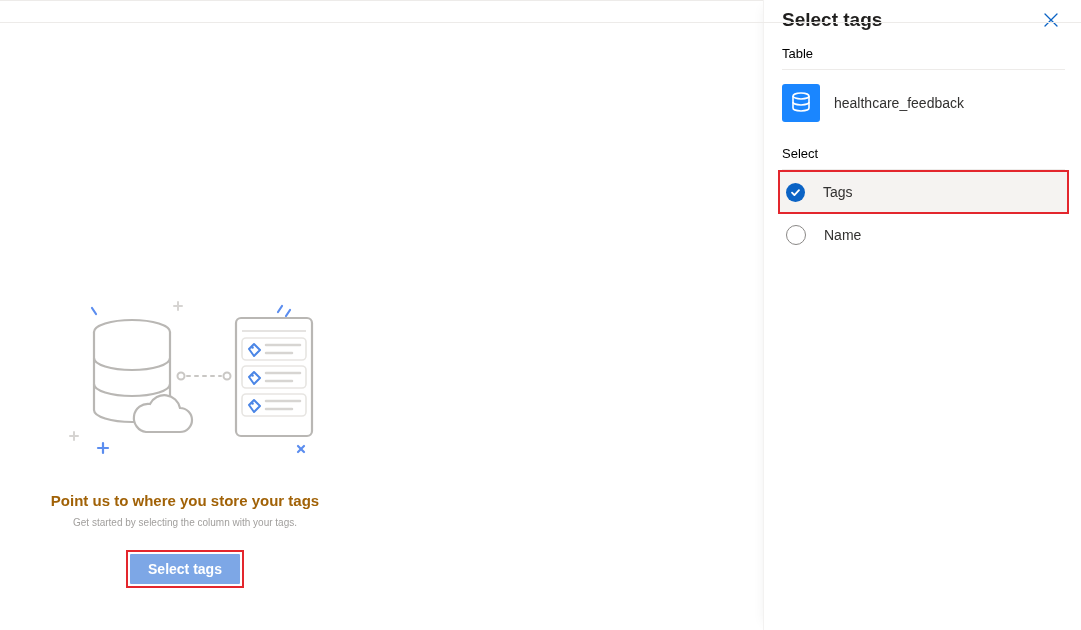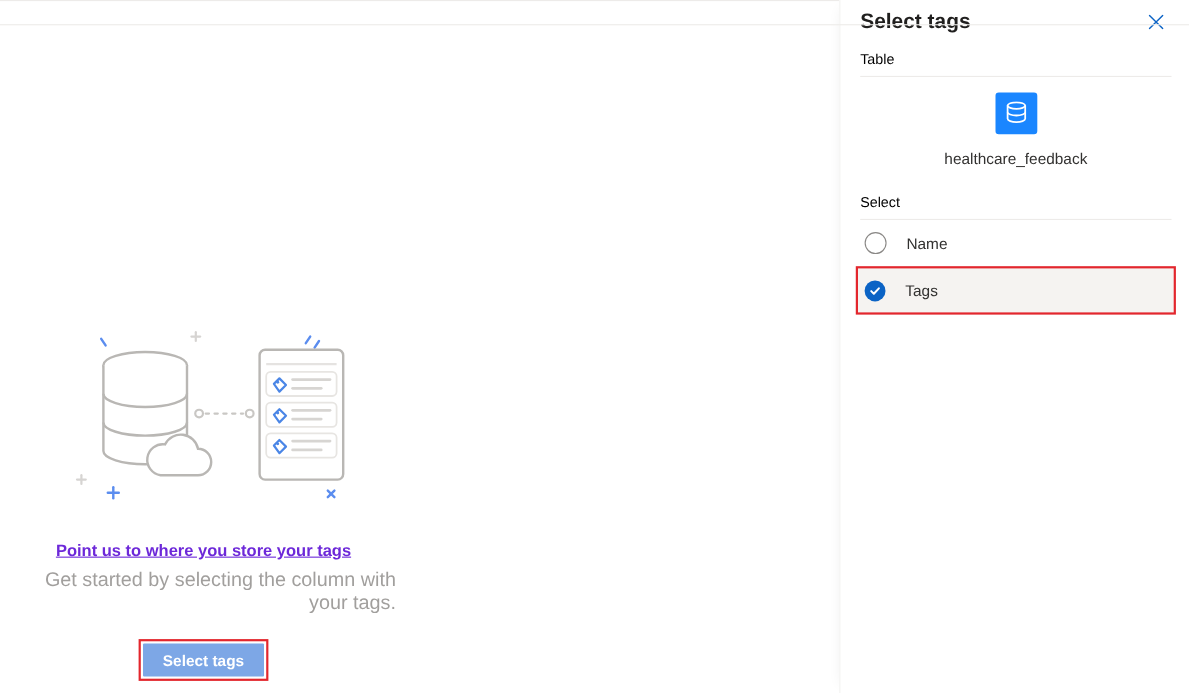--- a/index.html
+++ b/index.html
@@ -42,29 +42,27 @@
   }
   .illustration {
     width: 270px;
     height: 170px;
     margin: 0 auto 26px auto;
     position: relative;
   }
   .tag-heading {
     font-size: 15px;
     font-weight: 600;
-    color: #6d28d9;
+    color: #a16207;
     margin: 0 0 8px 0;
-    text-decoration: underline;
   }
   .tag-sub {
-    font-size: 18px;
+    font-size: 10px;
     color: #a19f9d;
     margin: 0 0 22px 0;
-    text-align: right;
   }
   .select-tags-button-wrap {
     display: inline-block;
     border: 2px solid #e3262d;
     padding: 2px;
     border-radius: 0;
   }
   .select-tags-button {
     display: inline-flex;
     align-items: center;
@@ -122,21 +120,20 @@
   .panel-sep-tight {
     border: none;
     border-top: 1px solid #edebe9;
     margin: 2px 0 0 0;
   }
   .table-row {
     display: flex;
     align-items: center;
     gap: 14px;
     padding: 4px 0 18px 0;
-    flex-direction: column;
   }
   .table-icon {
     width: 38px; height: 38px;
     border-radius: 3px;
     background: #1a86ff;
     display: flex; align-items: center; justify-content: center;
     color: #fff;
   }
   .table-icon svg { width: 20px; height: 22px; }
   .table-name {
@@ -286,27 +283,27 @@
           <path d="M2 4 v12 a8 3 0 0 0 16 0 V4" fill="none" stroke="currentColor" stroke-width="1.6"></path>
           <path d="M2 10 a8 3 0 0 0 16 0" fill="none" stroke="currentColor" stroke-width="1.6"></path>
         </svg>
       </span>
       <span class="table-name">healthcare_feedback</span>
     </div>
 
     <div class="panel-label">Select</div>
     <hr class="panel-sep-tight">
 
-    <div class="column-row">
-      <span class="radio"></span>
-      <span class="column-label">Name</span>
-    </div>
-
     <div class="column-row selected">
       <span class="radio checked">
         <svg viewBox="0 0 12 12">
             <path d="M2.2 6.2 L4.8 8.8 L9.8 3.4" fill="none" stroke="currentColor" stroke-width="2" stroke-linecap="round" stroke-linejoin="round"></path>
           </svg>
       </span>
       <span class="column-label">Tags</span>
     </div>
+
+    <div class="column-row">
+      <span class="radio"></span>
+      <span class="column-label">Name</span>
+    </div>
   </aside>
 </div>
 
 </body></html>

